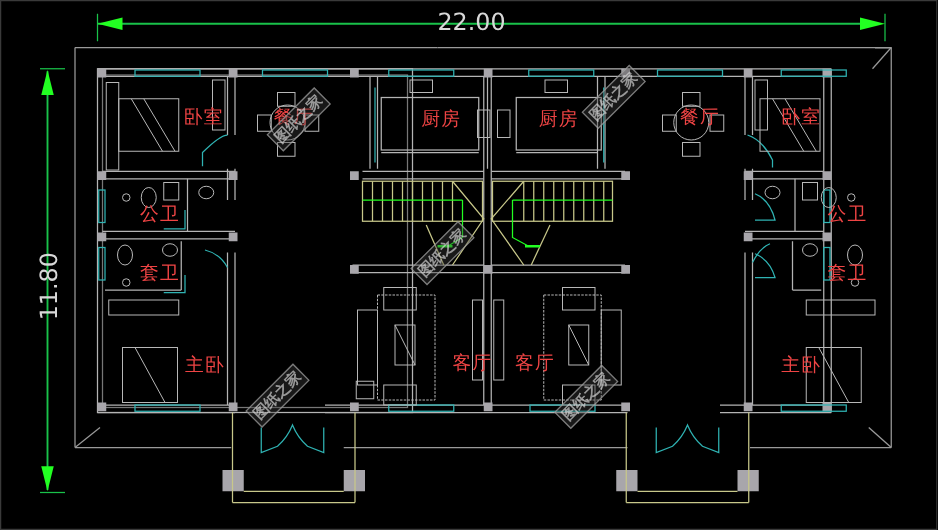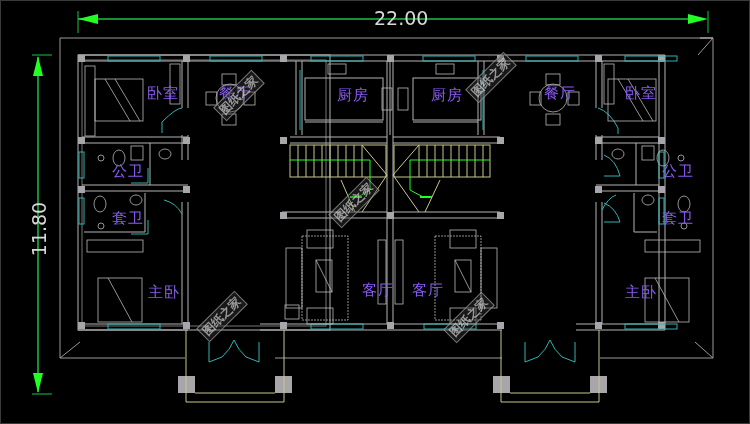--- a/index.html
+++ b/index.html
@@ -1,19 +1,19 @@
 <!DOCTYPE html>
 <html><head>
   <meta charset="utf-8">
   <style>
     html, body { margin: 0; padding: 0; background: #000; }
     body { width: 750px; height: 424px; overflow: hidden; position: relative; font-family: "DejaVu Sans", sans-serif; }
     .frame { position: absolute; left: 0; top: 0; width: 748px; height: 422px; border: 1px solid #3a3a3a; }
     svg { position: absolute; left: 0; top: 0; }
-    .lbl { position: absolute; color: #8b5cf6; font-size: 15px; letter-spacing: 1px; white-space: nowrap; font-family: Liberation Serif, serif; }
+    .lbl { position: absolute; color: #ef4444; font-size: 15px; letter-spacing: 1px; white-space: nowrap; font-family: Liberation Serif, serif; }
     .dim { position: absolute; color: #d8d8d8; font-size: 19px; font-family: "DejaVu Sans", sans-serif; letter-spacing: 0px; }
     .dimv { transform: rotate(-90deg); transform-origin: center; }
     .wm { position: absolute; color: #bfbfbf; font-size: 12px; font-weight: bold; transform: rotate(-45deg); opacity: 0.8; white-space: nowrap; border: 1px solid #9a9a9a; padding: 0 2px; background: rgba(60,60,60,0.5); font-family: "DejaVu Sans", sans-serif; }
   </style>
 </head>
 <body>
 
 <div class="frame"></div>
 
 <svg width="750" height="424" viewBox="0 0 750 424">
@@ -300,21 +300,21 @@
     <circle cx="681" cy="158" r="3"></circle>
     <ellipse cx="663" cy="158" rx="6" ry="8"></ellipse>
     <rect x="642" y="146" width="12" height="14"></rect>
     <ellipse cx="618" cy="154" rx="6" ry="5"></ellipse>
     <ellipse cx="684" cy="204" rx="6" ry="8"></ellipse>
     <ellipse cx="648" cy="200" rx="6" ry="5"></ellipse>
     <circle cx="684" cy="226" r="3"></circle>
   </g>
 </svg>
 
-<div class="dim" style="left:350px; top:7px;margin-left:24px;">22.00</div>
+<div class="dim" style="left:350px; top:7px;">22.00</div>
 <div class="dim dimv" style="left:12px; top:218px;">11.80</div>
 
 <div class="lbl" style="left:147px; top:84px;">卧室</div>
 <div class="lbl" style="left:219px; top:84px;">餐厅</div>
 <div class="lbl" style="left:337px; top:86px;">厨房</div>
 <div class="lbl" style="left:112px; top:162px;">公卫</div>
 <div class="lbl" style="left:112px; top:209px;">套卫</div>
 <div class="lbl" style="left:148px; top:283px;">主卧</div>
 <div class="lbl" style="left:362px; top:281px;">客厅</div>
 

